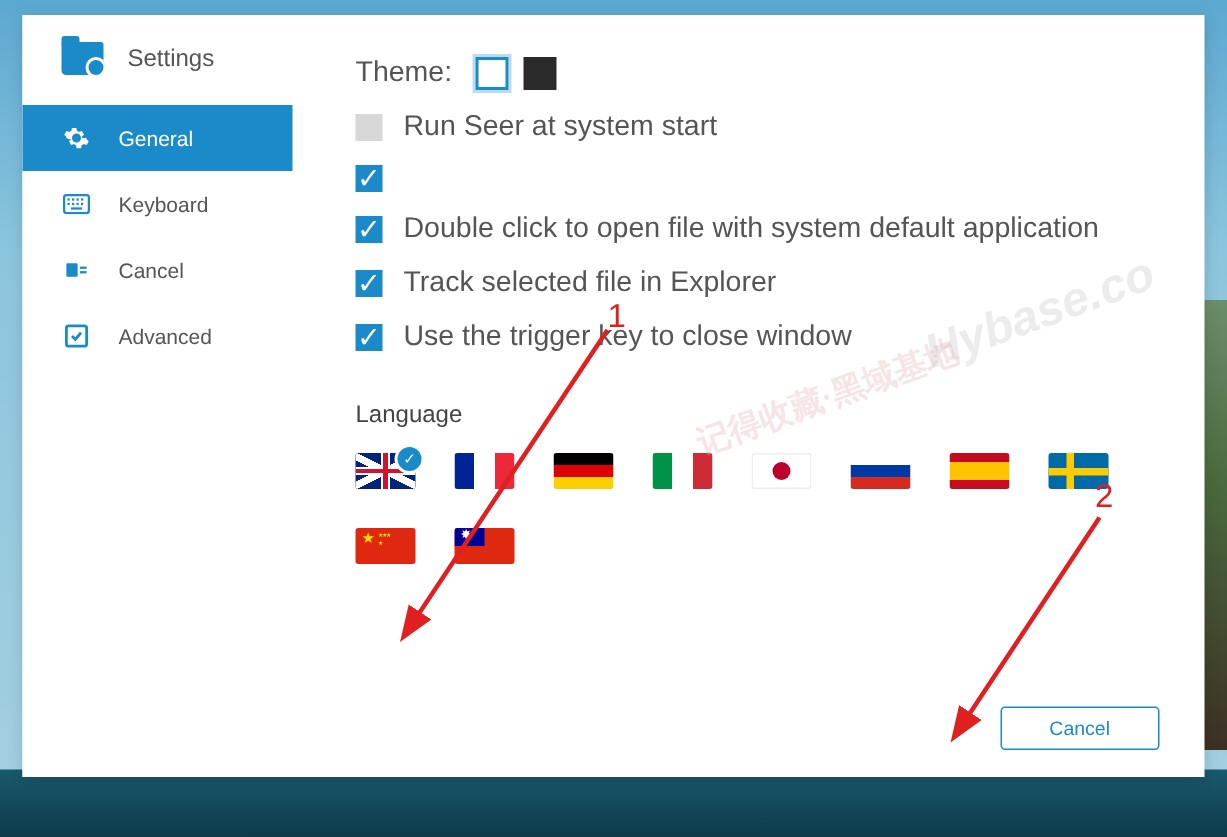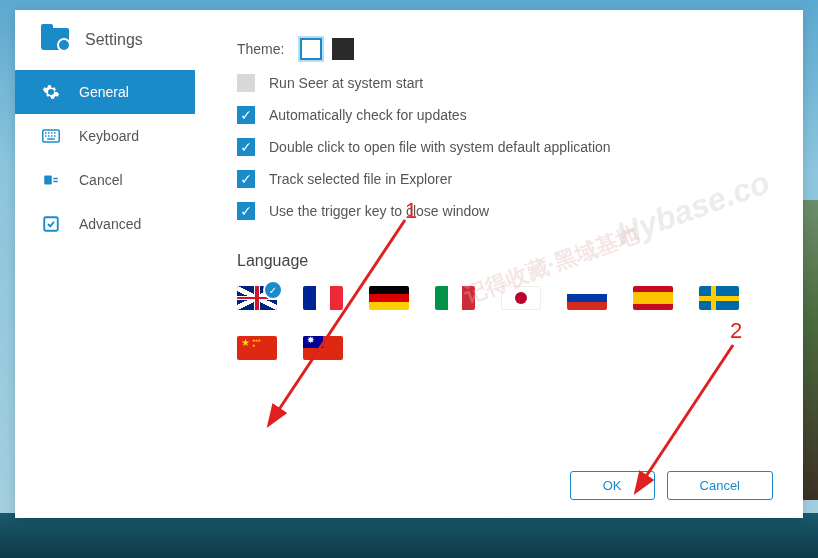--- a/index.html
+++ b/index.html
@@ -123,21 +123,21 @@
     }
     .section-title {
       font-size: 16px;
       color: #444;
       margin-bottom: 24px;
     }
     .row {
       display: flex;
       align-items: center;
       margin-bottom: 14px;
-      font-size: 14px;
+      font-size: 19px;
       color: #555;
     }
     .theme-label {
       margin-right: 16px;
     }
     .theme-swatch {
       width: 22px;
       height: 22px;
       margin-right: 10px;
       cursor: pointer;
@@ -371,21 +371,20 @@
       <div class="theme-swatch theme-light"></div>
       <div class="theme-swatch theme-dark"></div>
     </div>
 
     <div class="row">
       <div class="checkbox unchecked"></div>
       <span>Run Seer at system start</span>
     </div>
     <div class="row">
       <div class="checkbox checked">✓</div>
-      <span>Automatically check for updates</span>
     </div>
     <div class="row">
       <div class="checkbox checked">✓</div>
       <span>Double click to open file with system default application</span>
     </div>
     <div class="row">
       <div class="checkbox checked">✓</div>
       <span>Track selected file in Explorer</span>
     </div>
     <div class="row">
@@ -445,21 +444,20 @@
         <div class="flag">
             <div class="flag-inner flag-cn"></div>
           </div>
         <div class="flag">
             <div class="flag-inner flag-tw"></div>
           </div>
       </div>
     </div>
 
     <div class="button-row">
-      <button class="btn">OK</button>
       <button class="btn">Cancel</button>
     </div>
 
     <div class="watermark">Hybase.co</div>
     <div class="watermark2">记得收藏·黑域基地</div>
   </div>
 </div>
 
 <svg class="arrow annotation" style="left:260px; top:215px;" width="160" height="220">
   <defs>

